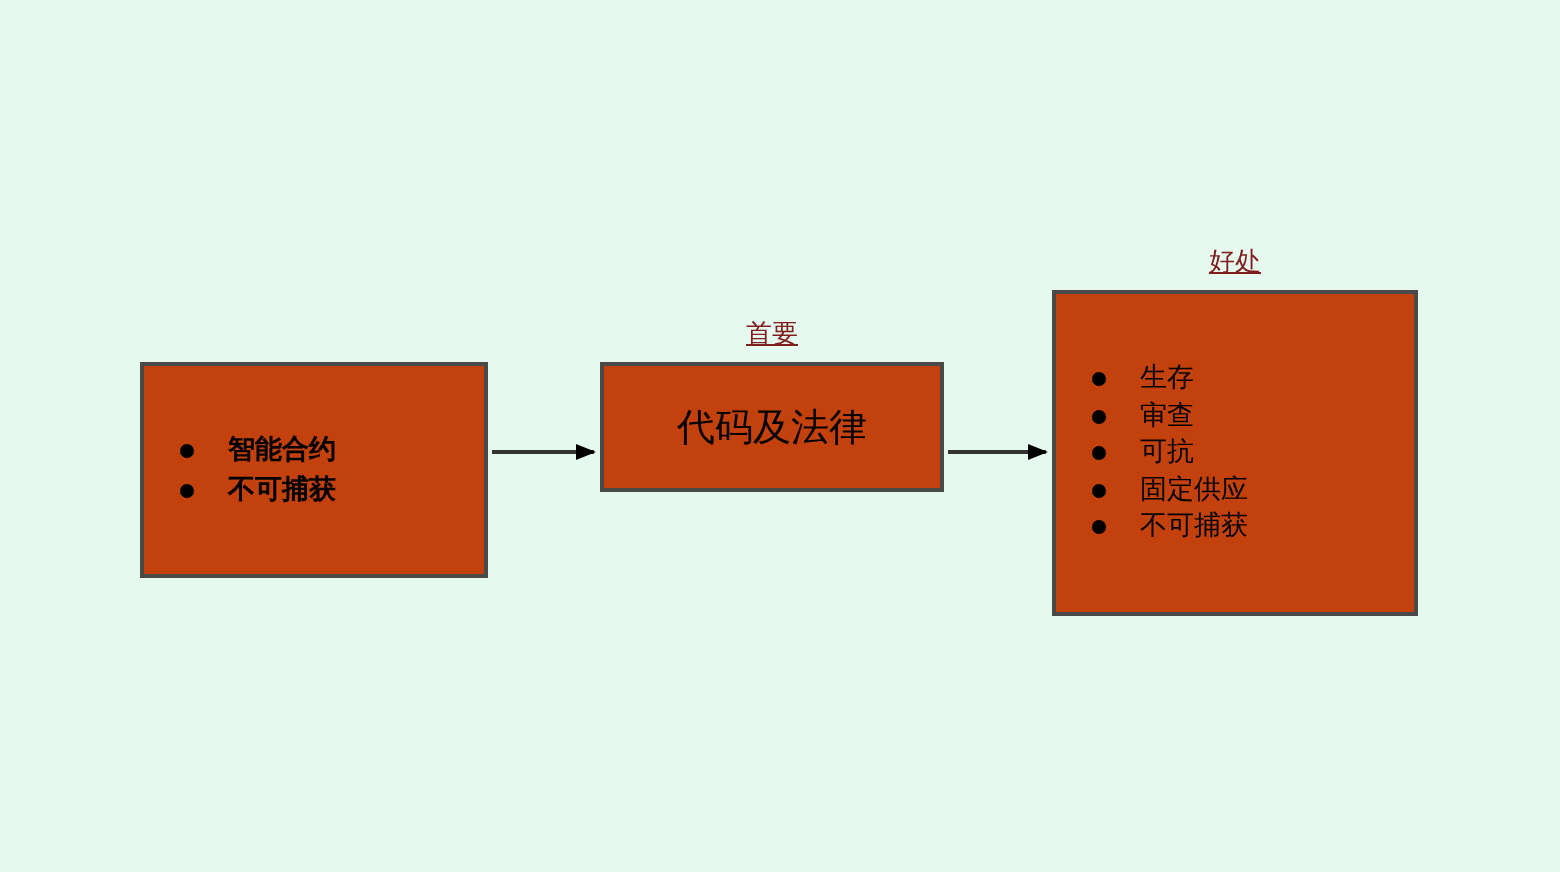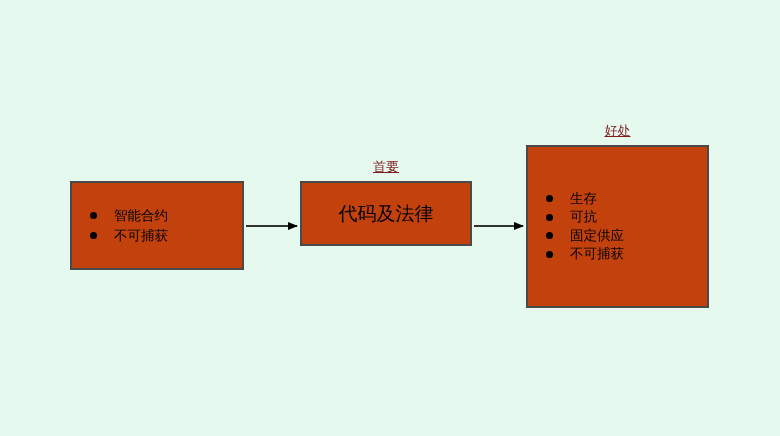--- a/index.html
+++ b/index.html
@@ -60,21 +60,21 @@
     background: #000;
   }
   .center-text {
     justify-content: center;
   }
   .center-text .node-text {
     font-size: 19px;
     text-align: center;
   }
   #title-pillars  { left: 70px;  top: 158px; width: 174px; }
-  #box-pillars    { left: 70px;  top: 181px; width: 174px; height: 89px; }
+  #box-pillars    { left: 70px;  top: 181px; width: 174px; height: 108px; font-weight: bold; }
   #title-primary  { left: 300px; top: 158px; width: 172px; }
   #box-primary    { left: 300px; top: 181px; width: 172px; height: 65px; }
   #title-benefits { left: 526px; top: 122px; width: 183px; }
   #box-benefits   { left: 526px; top: 145px; width: 183px; height: 163px; }
   svg.arrows {
     position: absolute;
     inset: 0;
     width: 780px;
     height: 436px;
     pointer-events: none;
@@ -94,20 +94,21 @@
 
   <div class="node-title" id="title-primary">首要</div>
   <div class="node-box center-text" id="box-primary">
     <div class="node-text">代码及法律</div>
   </div>
 
   <div class="node-title" id="title-benefits">好处</div>
   <div class="node-box" id="box-benefits">
     <ul class="bullet-list list-right">
       <li>生存</li>
+      <li>审查</li>
       <li>可抗</li>
       <li>固定供应</li>
       <li>不可捕获</li>
     </ul>
   </div>
 
   <svg class="arrows" viewBox="0 0 780 436" xmlns="http://www.w3.org/2000/svg">
     <defs>
       <marker id="arrowhead" markerWidth="10" markerHeight="8" refX="9" refY="4" orient="auto" markerUnits="userSpaceOnUse">
         <path d="M0,0 L10,4 L0,8 Z" fill="#000"></path>

